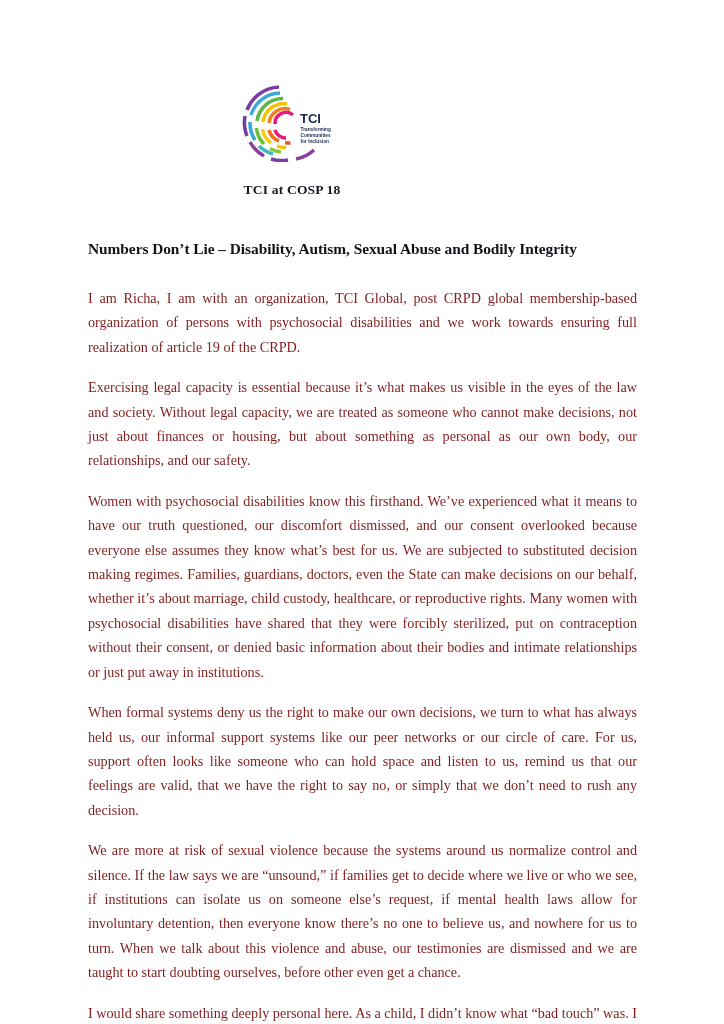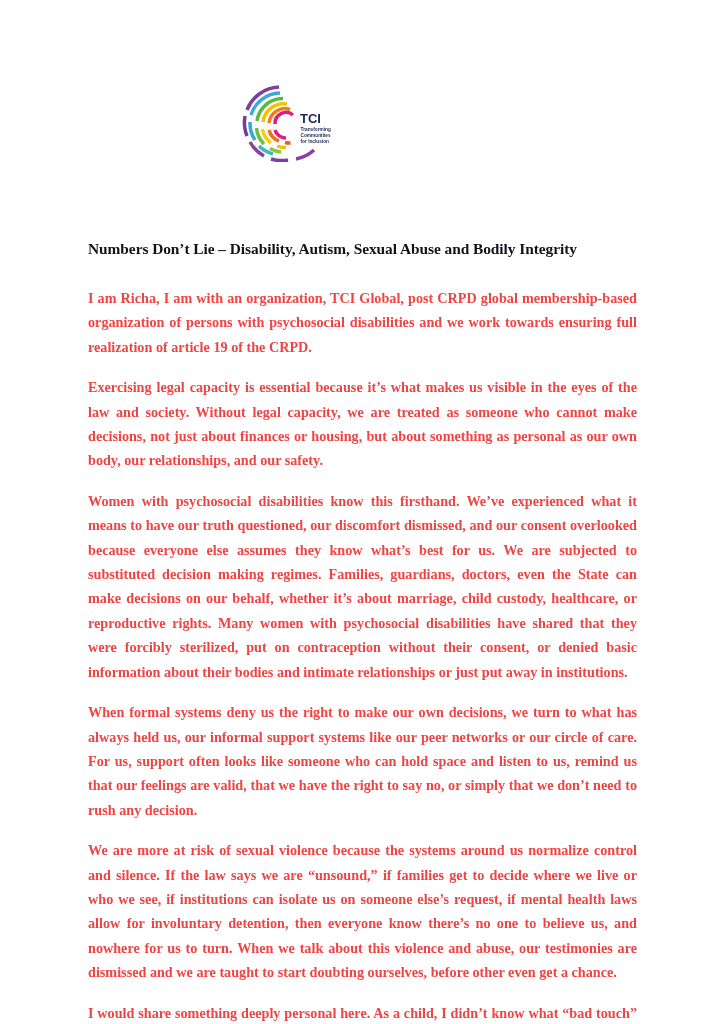--- a/index.html
+++ b/index.html
@@ -64,23 +64,22 @@
     text-align: left;
     white-space: nowrap;
     letter-spacing: -0.05px;
   }
   p.para {
     margin: 8px 0 16px 0;
     font-size: 14.2px;
     line-height: 24.4px;
     text-align: justify;
     text-justify: inter-word;
-    color: #ef4444;
+    color: #7f1d1d;
     hyphens: none;
-    font-weight: bold;
   }
   p.para:last-child {
     margin-bottom: 0;
   }
 </style>
 </head>
 <body>
 
 <div class="page">
 
@@ -126,20 +125,21 @@
             <path d="M70 92 A22 22 0 0 0 92 108" stroke="#e5197f"></path>
           </g>
         </g>
 
         <text x="120" y="78" font-family="Liberation Sans, sans-serif" font-size="26" font-weight="bold" fill="#1b2a52">TCI</text>
         <text x="121" y="93" font-family="Liberation Sans, sans-serif" font-size="9.5" font-weight="bold" fill="#1b2a52">Transforming</text>
         <text x="121" y="105" font-family="Liberation Sans, sans-serif" font-size="9.5" font-weight="bold" fill="#1b2a52">Communities</text>
         <text x="121" y="117" font-family="Liberation Sans, sans-serif" font-size="9.5" font-weight="bold" fill="#1b2a52">for Inclusion</text>
       </svg>
     </div>
+    <div class="doc-subtitle">TCI at COSP 18</div>
   </div>
 
   <div class="content">
     <h1 class="doc-title">Numbers Don’t Lie – Disability, Autism, Sexual Abuse and Bodily Integrity</h1>
 
     <p class="para">I am Richa, I am with an organization, TCI Global, post CRPD global membership-based organization of persons with psychosocial disabilities and we work towards ensuring full realization of article 19 of the CRPD.</p>
     <p class="para">Exercising legal capacity is essential because it’s what makes us visible in the eyes of the law and society. Without legal capacity, we are treated as someone who cannot make decisions, not just about finances or housing, but about something as personal as our own body, our relationships, and our safety.</p>
     <p class="para">Women with psychosocial disabilities know this firsthand. We’ve experienced what it means to have our truth questioned, our discomfort dismissed, and our consent overlooked because everyone else assumes they know what’s best for us. We are subjected to substituted decision making regimes. Families, guardians, doctors, even the State can make decisions on our behalf, whether it’s about marriage, child custody, healthcare, or reproductive rights. Many women with psychosocial disabilities have shared that they were forcibly sterilized, put on contraception without their consent, or denied basic information about their bodies and intimate relationships or just put away in institutions.</p>
     <p class="para">When formal systems deny us the right to make our own decisions, we turn to what has always held us, our informal support systems like our peer networks or our circle of care. For us, support often looks like someone who can hold space and listen to us, remind us that our feelings are valid, that we have the right to say no, or simply that we don’t need to rush any decision.</p>
     <p class="para">We are more at risk of sexual violence because the systems around us normalize control and silence. If the law says we are “unsound,” if families get to decide where we live or who we see, if institutions can isolate us on someone else’s request, if mental health laws allow for involuntary detention, then everyone know there’s no one to believe us, and nowhere for us to turn. When we talk about this violence and abuse, our testimonies are dismissed and we are taught to start doubting ourselves, before other even get a chance.</p>

